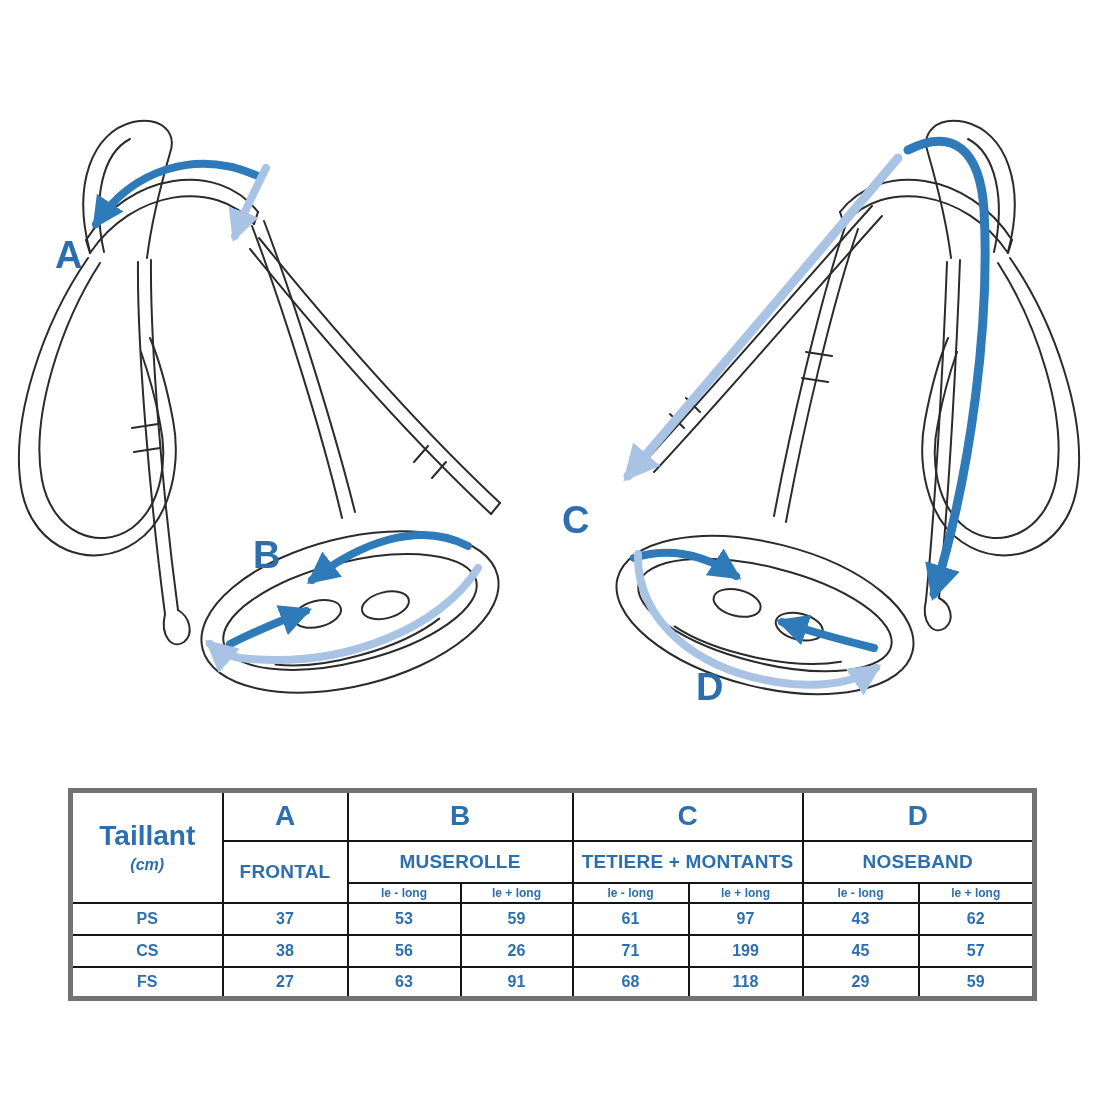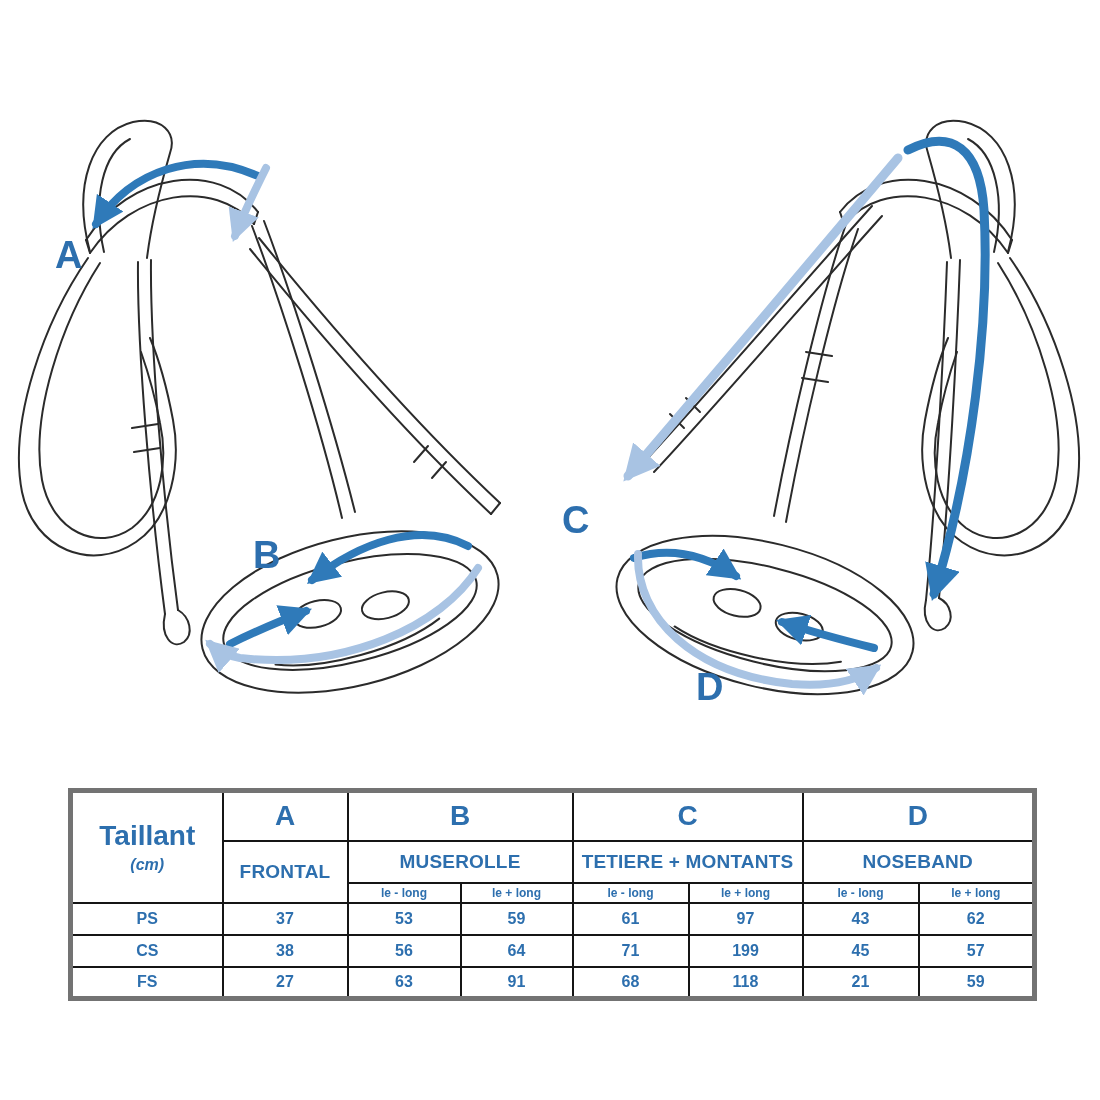--- a/index.html
+++ b/index.html
@@ -176,32 +176,32 @@
         <td>59</td>
         <td>61</td>
         <td>97</td>
         <td>43</td>
         <td>62</td>
       </tr>
       <tr class="r-data">
         <td>CS</td>
         <td>38</td>
         <td>56</td>
-        <td>64</td>
+        <td>26</td>
         <td>71</td>
         <td>199</td>
         <td>45</td>
         <td>57</td>
       </tr>
       <tr class="r-data">
         <td>FS</td>
         <td>27</td>
         <td>63</td>
         <td>91</td>
         <td>68</td>
         <td>118</td>
-        <td>21</td>
+        <td>29</td>
         <td>59</td>
       </tr>
     </tbody>
   </table>
 
 </div>
 
 </body></html>

